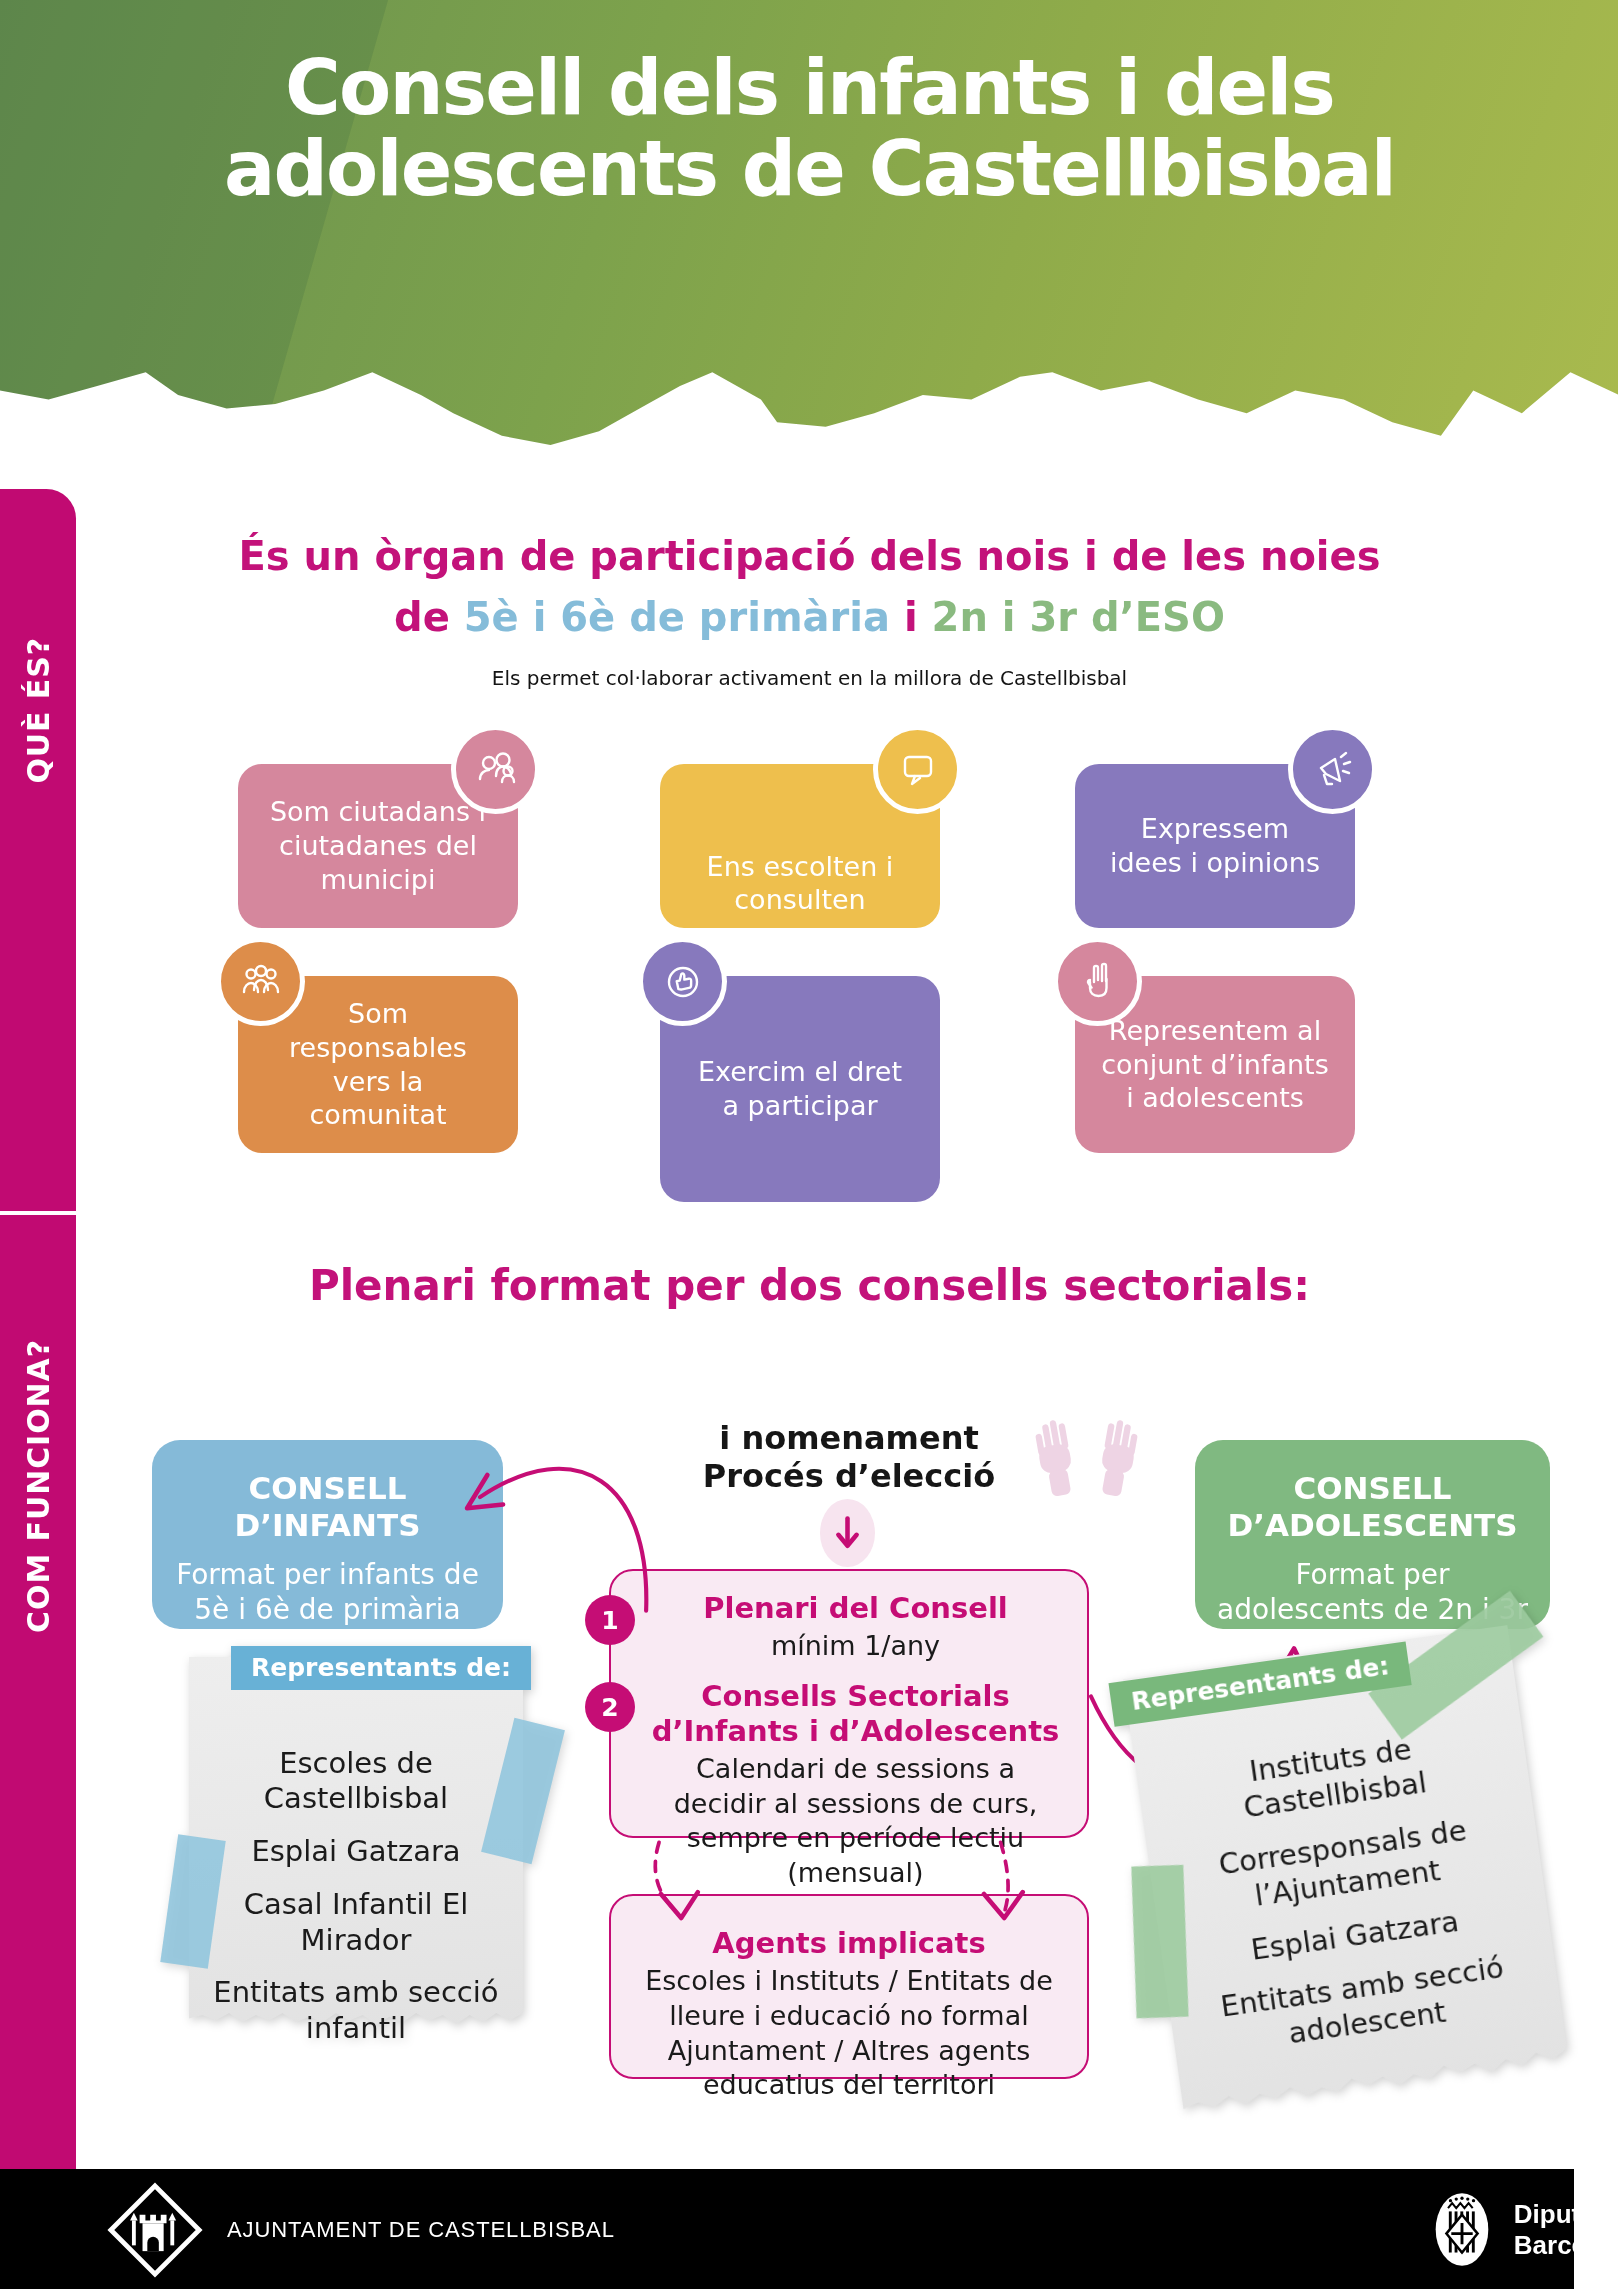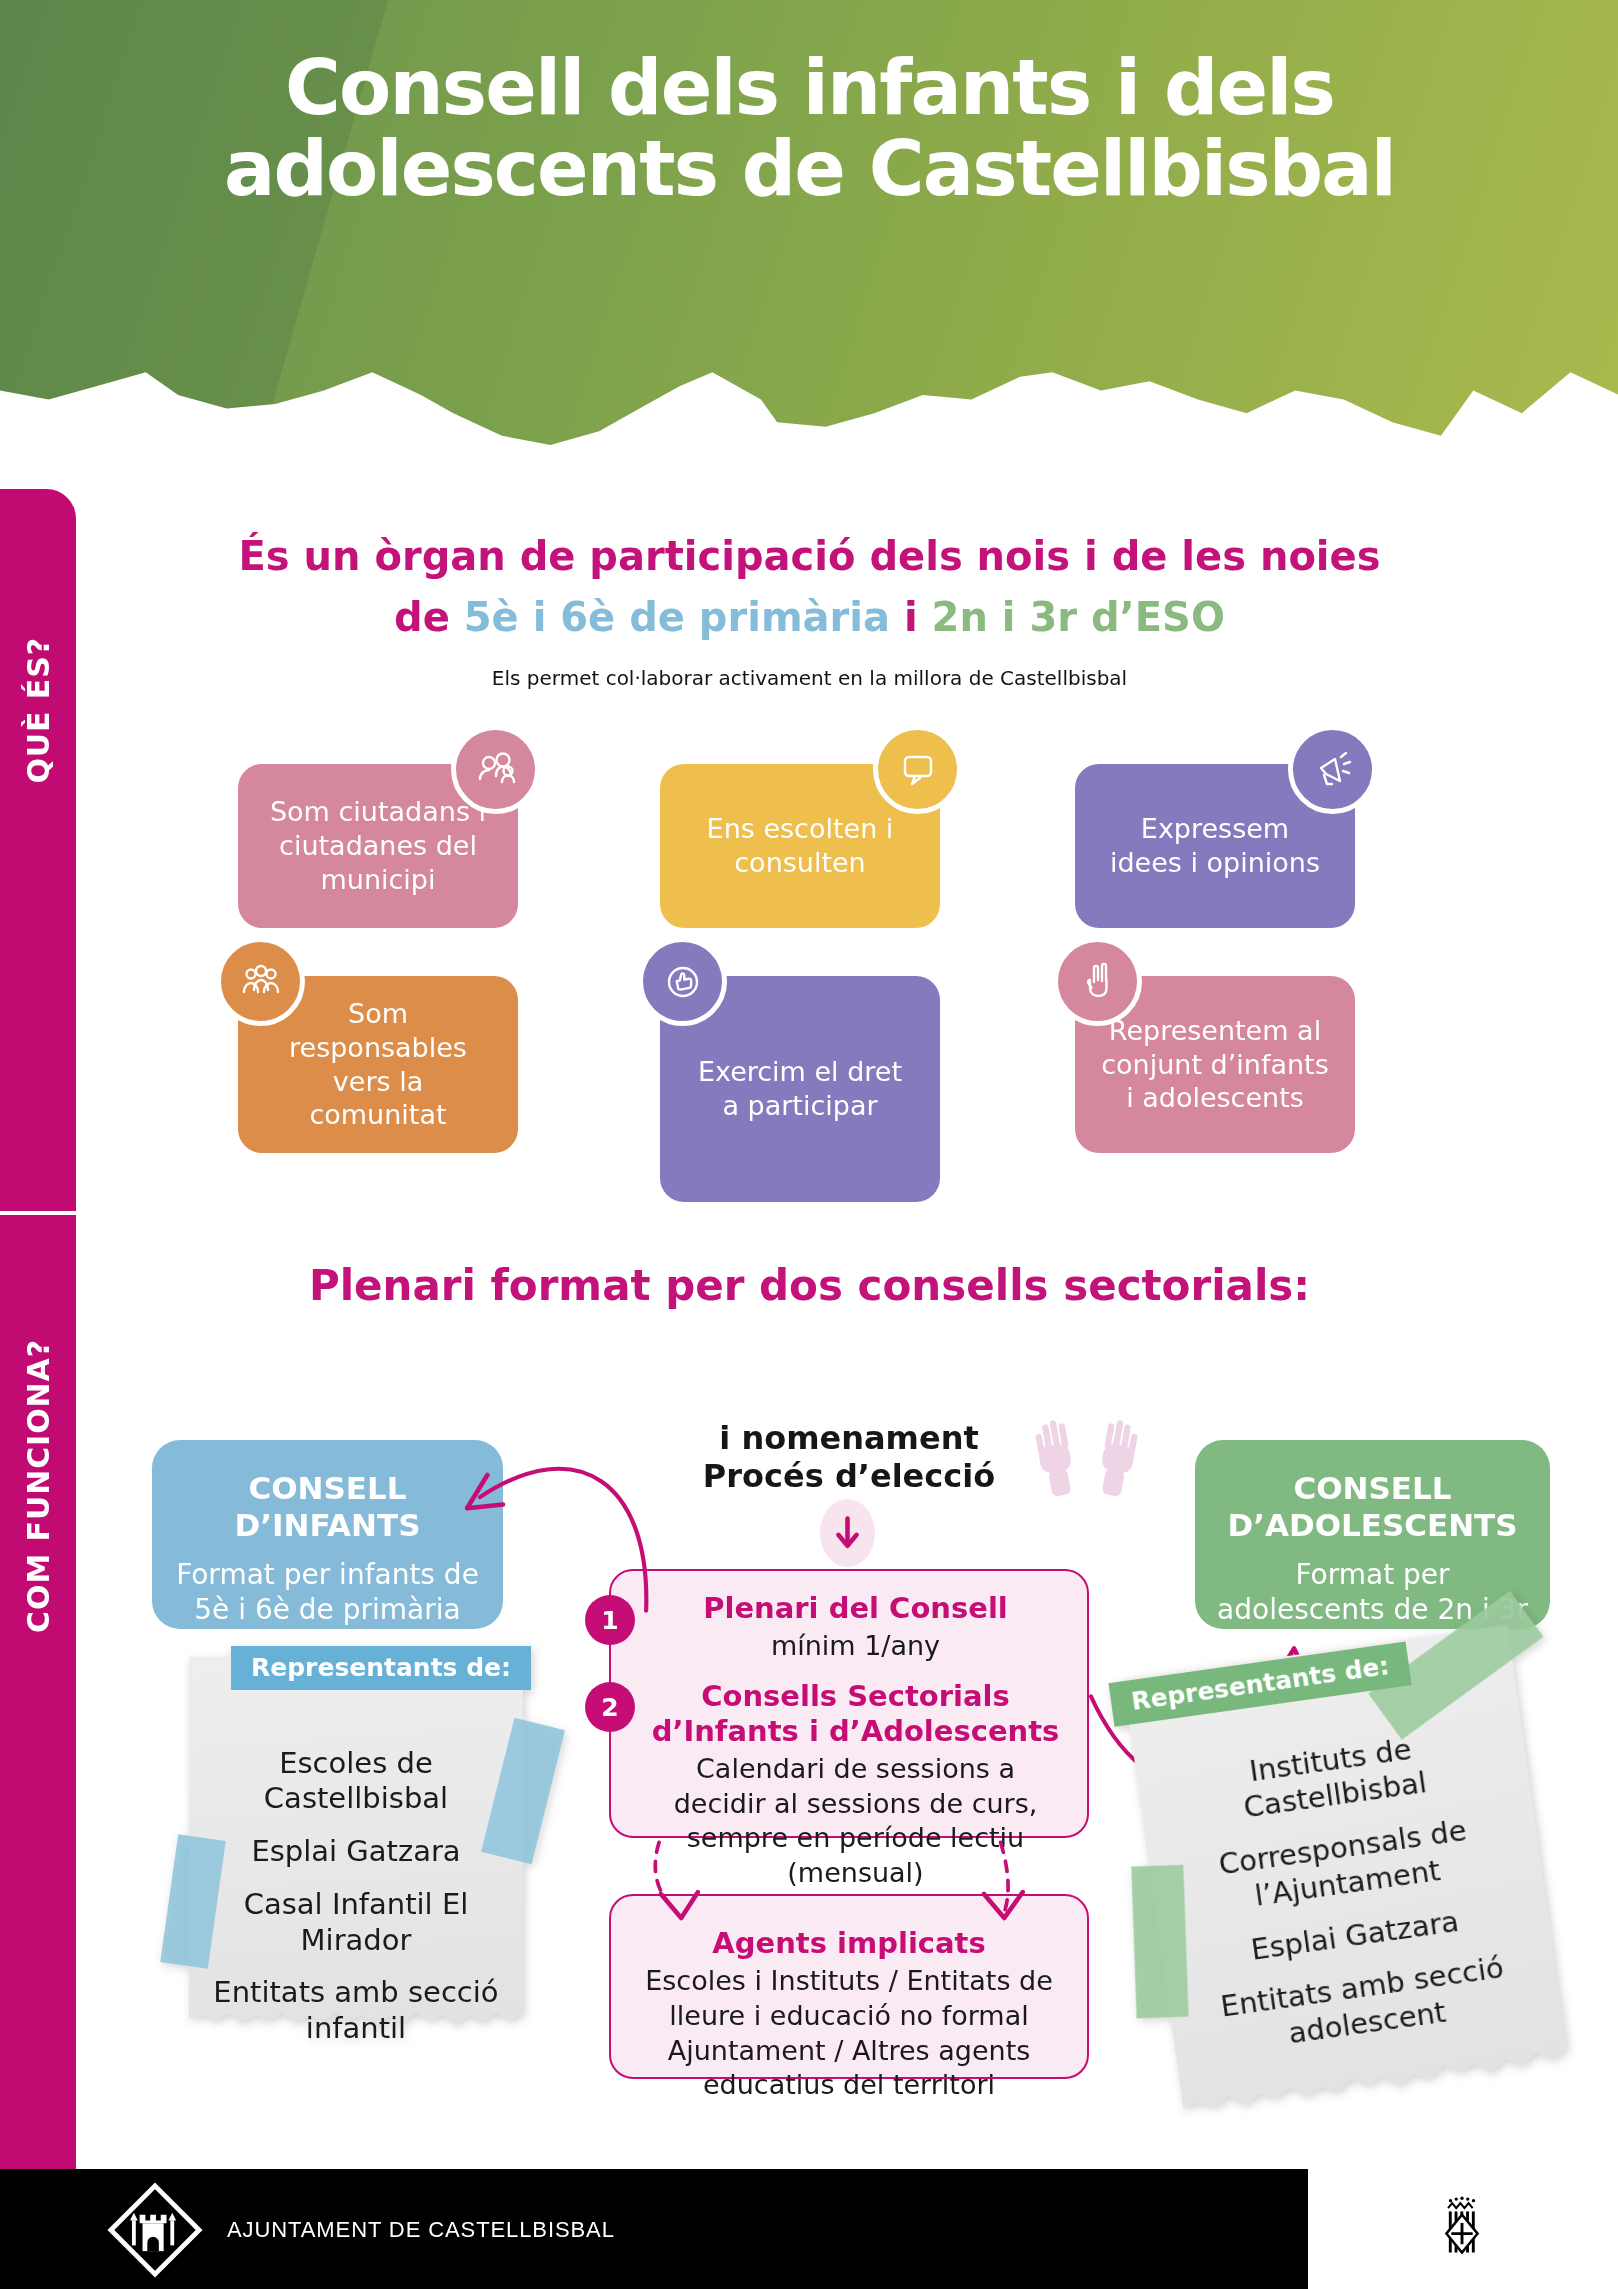--- a/index.html
+++ b/index.html
@@ -31,21 +31,21 @@
   .intro .l1{font-size:40px;font-weight:600;color:#c3127a;}
   .intro .l2{font-size:40px;font-weight:600;color:#c3127a;margin-top:14.8px;}
   .intro .l2 .hl-blue{color:#85bcd9;font-weight:700;}
   .intro .l2 .hl-green{color:#8aba80;font-weight:700;}
   .intro .l3{font-size:20px;color:#141414;margin-top:26px;}
 
   
   .card{position:absolute;border-radius:24px;display:flex;align-items:center;justify-content:center;
     color:#fff;font-size:27px;line-height:1.25;text-align:center;padding:11px 26px;box-sizing:border-box;}
   .card1{left:238px;top:764px;width:280px;height:164px;background:#d5879d;}
-  .card2{left:660px;top:764px;width:280px;height:164px;background:#eebf4d;}
+  .card2{left:660px;top:764px;width:280px;height:164px;background:#eebf4d;align-items:flex-end;}
   .card3{left:1075px;top:764px;width:280px;height:164px;background:#8779bd;}
   .card4{left:238px;top:976px;width:280px;height:177px;background:#dd8d4a;}
   .card5{left:660px;top:976px;width:280px;height:226px;background:#8779bd;}
   .card6{left:1075px;top:976px;width:280px;height:177px;background:#d5879d;}
   .icon-circle{position:absolute;width:79px;height:79px;border-radius:50%;border:5.5px solid #fff;
     display:flex;align-items:center;justify-content:center;}
   .ic-right{top:-39px;right:-22px;} .ic-left{top:-39px;left:-22px;}
   .bg-pink{background:#d5879d;} .bg-yellow{background:#eebf4d;} .bg-purple{background:#8779bd;} .bg-orange{background:#dd8d4a;}
   .icon-circle svg{stroke:#fff;fill:none;stroke-width:2.4;stroke-linecap:round;stroke-linejoin:round;}
 
@@ -95,21 +95,21 @@
   .note-item{margin-bottom:17.5px;}
   .tape{position:absolute;}
   .tape-blue{background:#8fc5dd;opacity:.88;}
   .tape-green{background:#9ccb9e;opacity:.9;}
   .tl1{width:52px;height:138px;right:-26px;top:65px;transform:rotate(14deg);}
   .tl2{width:48px;height:129px;left:-20px;top:180px;transform:rotate(8deg);}
   .tr1{width:57px;height:175px;right:28px;top:-55px;transform:rotate(62deg);}
   .tr2{width:52px;height:152px;left:-26px;top:189px;transform:rotate(6deg);}
 
   
-  .footer{position:absolute;left:0;top:2169px;width:1308px;height:121px;background:#000;}
+  .footer{position:absolute;left:0;top:2169px;width:1574px;height:121px;background:#000;}
   .footer-left{position:absolute;left:107px;top:0;height:100%;display:flex;align-items:center;gap:24px;}
   .footer-right{position:absolute;left:1425px;top:0;height:100%;display:flex;align-items:center;gap:14.8px;}
   .aj-label{color:#fff;font-size:22px;letter-spacing:0.9px;font-family:"Liberation Sans",sans-serif;}
   .dip-label{color:#fff;font-size:26px;font-weight:700;line-height:1.18;font-family:"Liberation Sans",sans-serif;}
 </style>
 </head>
 <body>
 
 <div class="poster">
 

